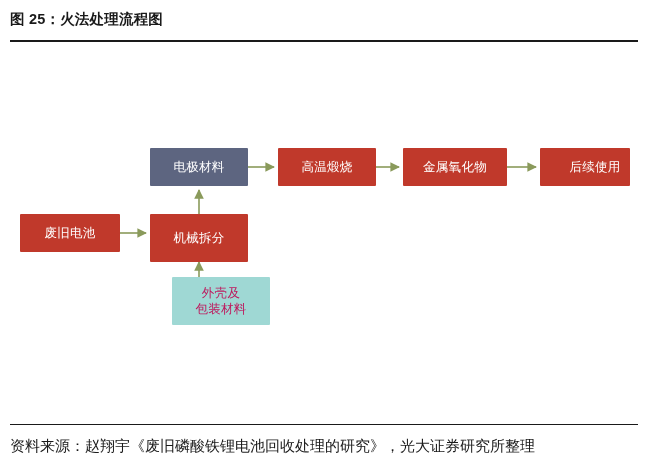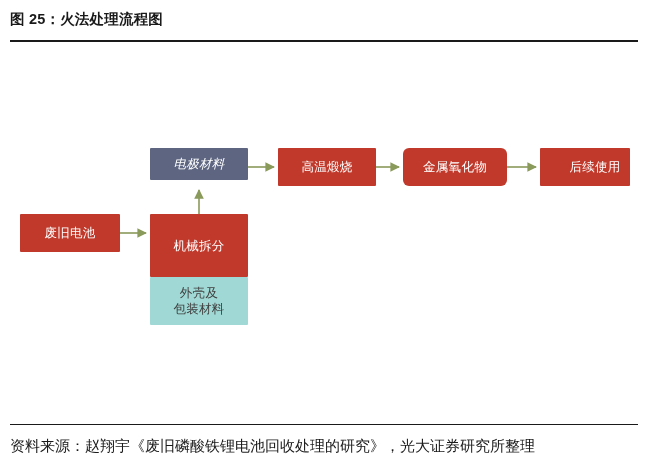--- a/index.html
+++ b/index.html
@@ -86,21 +86,22 @@
   }
   .node.red {
     background: #c0392b;
     text-align: center;
   }
   .node.navy {
     background: #5d6580;
   }
   .node.teal {
     background: #9fd8d4;
-    color: #404040;
+    color: #be185d;
+    margin-left: 22px;
   }
   .node .node-label {
     display: block;
     width: 100%;
     white-space: pre-line;
   }
   svg.connectors {
     position: absolute;
     left: 0;
     top: 0;
@@ -138,38 +139,38 @@
 
       <line x1="376" y1="123" x2="399" y2="123" stroke="#8a9a5b" stroke-width="1.6" marker-end="url(#ah)"></line>
 
       <line x1="507" y1="123" x2="536" y2="123" stroke="#8a9a5b" stroke-width="1.6" marker-end="url(#ah)"></line>
     </svg>
 
     <div class="node red" style="left:20px;  top:170px; width:100px; height:38px;">
       <span class="node-label">废旧电池</span>
     </div>
 
-    <div class="node red" style="left:150px; top:170px; width:98px;  height:63px;">
+    <div class="node red" style="left:150px; top:170px; width:98px;  height:48px;">
       <span class="node-label">机械拆分</span>
     </div>
 
-    <div class="node navy" style="left:150px; top:104px; width:98px;  height:32px;font-style:italic;">
+    <div class="node navy" style="left:150px; top:104px; width:98px;  height:38px;">
       <span class="node-label">电极材料</span>
     </div>
 
     <div class="node teal" style="left:150px; top:233px; width:98px;  height:48px;">
       <span class="node-label">外壳及
 包装材料</span>
     </div>
 
     <div class="node red" style="left:278px; top:104px; width:98px;  height:38px;">
       <span class="node-label">高温煅烧</span>
     </div>
 
-    <div class="node red" style="left:403px; top:104px; width:104px; height:38px;border-radius:6px;">
+    <div class="node red" style="left:403px; top:104px; width:104px; height:38px;">
       <span class="node-label">金属氧化物</span>
     </div>
 
     <div class="node red" style="left:540px; top:104px; width:90px;  height:38px;padding-left:20px;">
       <span class="node-label">后续使用</span>
     </div>
 
   </div>
 
   <div class="rule-bottom"></div>

